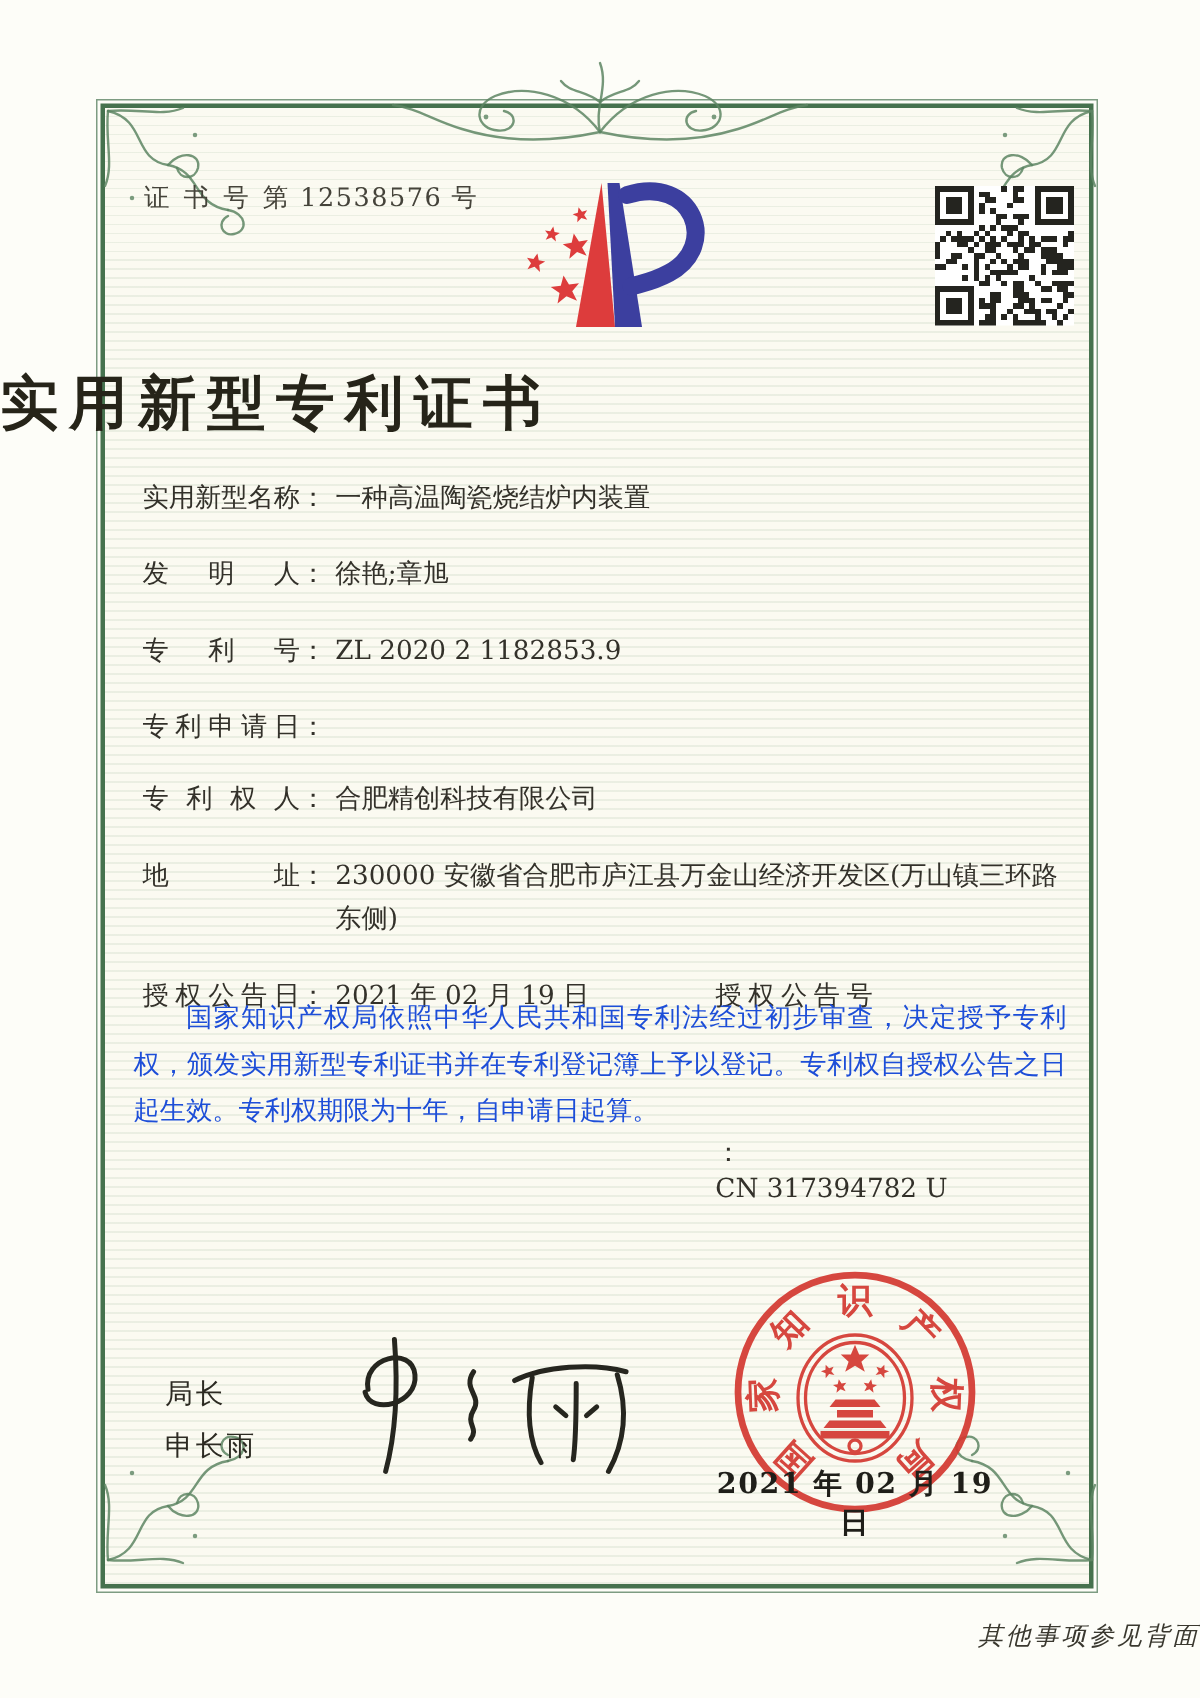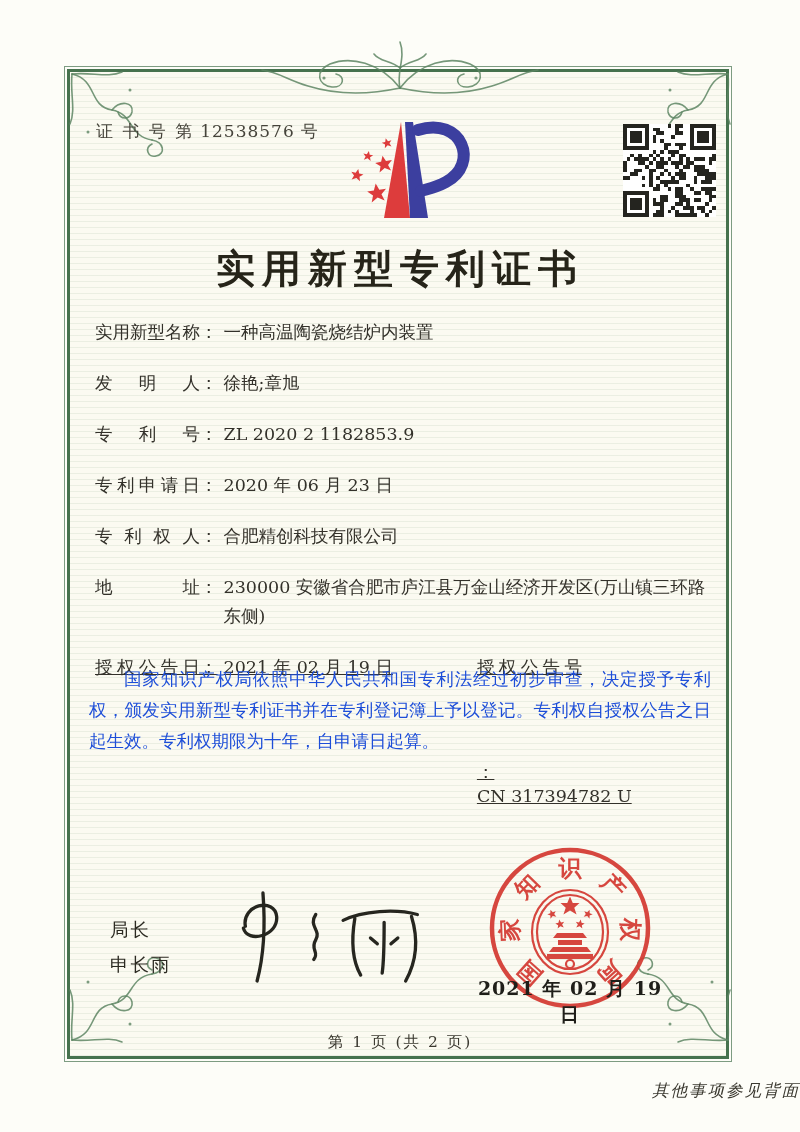--- a/index.html
+++ b/index.html
@@ -29,31 +29,31 @@
   .ornament path{fill:none;stroke:#5d8563;stroke-width:1.6;stroke-linecap:round;opacity:.85;}
   .ornament circle{fill:#5d8563;opacity:.8;}
 
   .cert-no{position:absolute;left:96px;top:120px;font-size:17px;letter-spacing:2px;color:#45433a;}
   .cert-no .num{margin:0 6px;letter-spacing:1px;}
 
   .logo{position:absolute;left:330px;top:114px;}
   .qr{position:absolute;left:623px;top:124px;width:93px;height:93px;}
 
   .title{
-    position:absolute;left:0;top:242px;width:800px;text-align:center;
+    position:absolute;left:0;top:242px;width:800px;
     font-size:39px;font-weight:600;letter-spacing:7px;color:#262419;
   }
 
   .fields{position:absolute;left:95px;top:320px;width:622px;font-size:17.5px;}
   .frow{display:flex;line-height:24px;margin-bottom:24px;}
   .flabel{display:inline-block;width:105px;text-align:justify;text-align-last:justify;flex:0 0 105px;}
   .fcolon{flex:0 0 auto;margin-right:6px;}
   .fvalue{flex:1 1 auto;line-height:29px;margin-top:-2px;}
   .grant-row{display:flex;line-height:24px;}
-  .grant-row .pair{display:flex;text-decoration:underline;}
+  .grant-row .pair{display:flex;}
   .grant-row .pair2{margin-left:84px;flex-direction:column;}
 
   .paras{position:absolute;left:89px;top:664px;width:622px;font-size:17.5px;}
   .paras p{margin:0;text-indent:2em;line-height:31px;text-align:justify;color:#1d4ed8;}
 
   .officer{position:absolute;left:110px;top:913px;font-size:18.5px;letter-spacing:2px;line-height:35px;color:#2c2a22;font-family:Liberation Serif, serif;}
 
   .signature{position:absolute;left:218px;top:886px;}
   .signature path{fill:none;stroke:#26261f;stroke-width:3.4;stroke-linecap:round;stroke-linejoin:round;}
 
@@ -366,21 +366,20 @@
       <span class="fvalue">徐艳;章旭</span>
     </div>
     <div class="frow">
       <span class="flabel">专利号</span>
         <span class="fcolon">：</span>
       <span class="fvalue">ZL 2020 2 1182853.9</span>
     </div>
     <div class="frow">
       <span class="flabel">专利申请日</span>
         <span class="fcolon">：</span>
-      <span class="fvalue">2020 年 06 月 23 日</span>
     </div>
     <div class="frow">
       <span class="flabel">专利权人</span>
         <span class="fcolon">：</span>
       <span class="fvalue">合肥精创科技有限公司</span>
     </div>
     <div class="frow">
       <span class="flabel">地址</span>
         <span class="fcolon">：</span>
       <span class="fvalue">230000 安徽省合肥市庐江县万金山经济开发区(万山镇三环路东侧)</span>
@@ -444,16 +443,15 @@
       <use href="#estar" class="red" transform="translate(10,-4) scale(0.45) rotate(10)"></use>
       <path class="red" d="M-17,10 L17,10 L13,5 L-13,5 Z"></path>
       <rect class="red" x="-12" y="12" width="24" height="5"></rect>
       <path class="red" d="M-21,24 L21,24 L17,19 L-17,19 Z"></path>
       <rect class="red" x="-23" y="26" width="46" height="5"></rect>
       <circle class="rline" cx="0" cy="36" r="4"></circle>
     </g>
   </svg>
   <div class="seal-date">2021 年 02 月 19 日</div>
 
-  <div class="page-indicator">第 1 页 (共 2 页)</div>
   <div class="back-note">其他事项参见背面</div>
 
 </div>
 
 </body></html>

